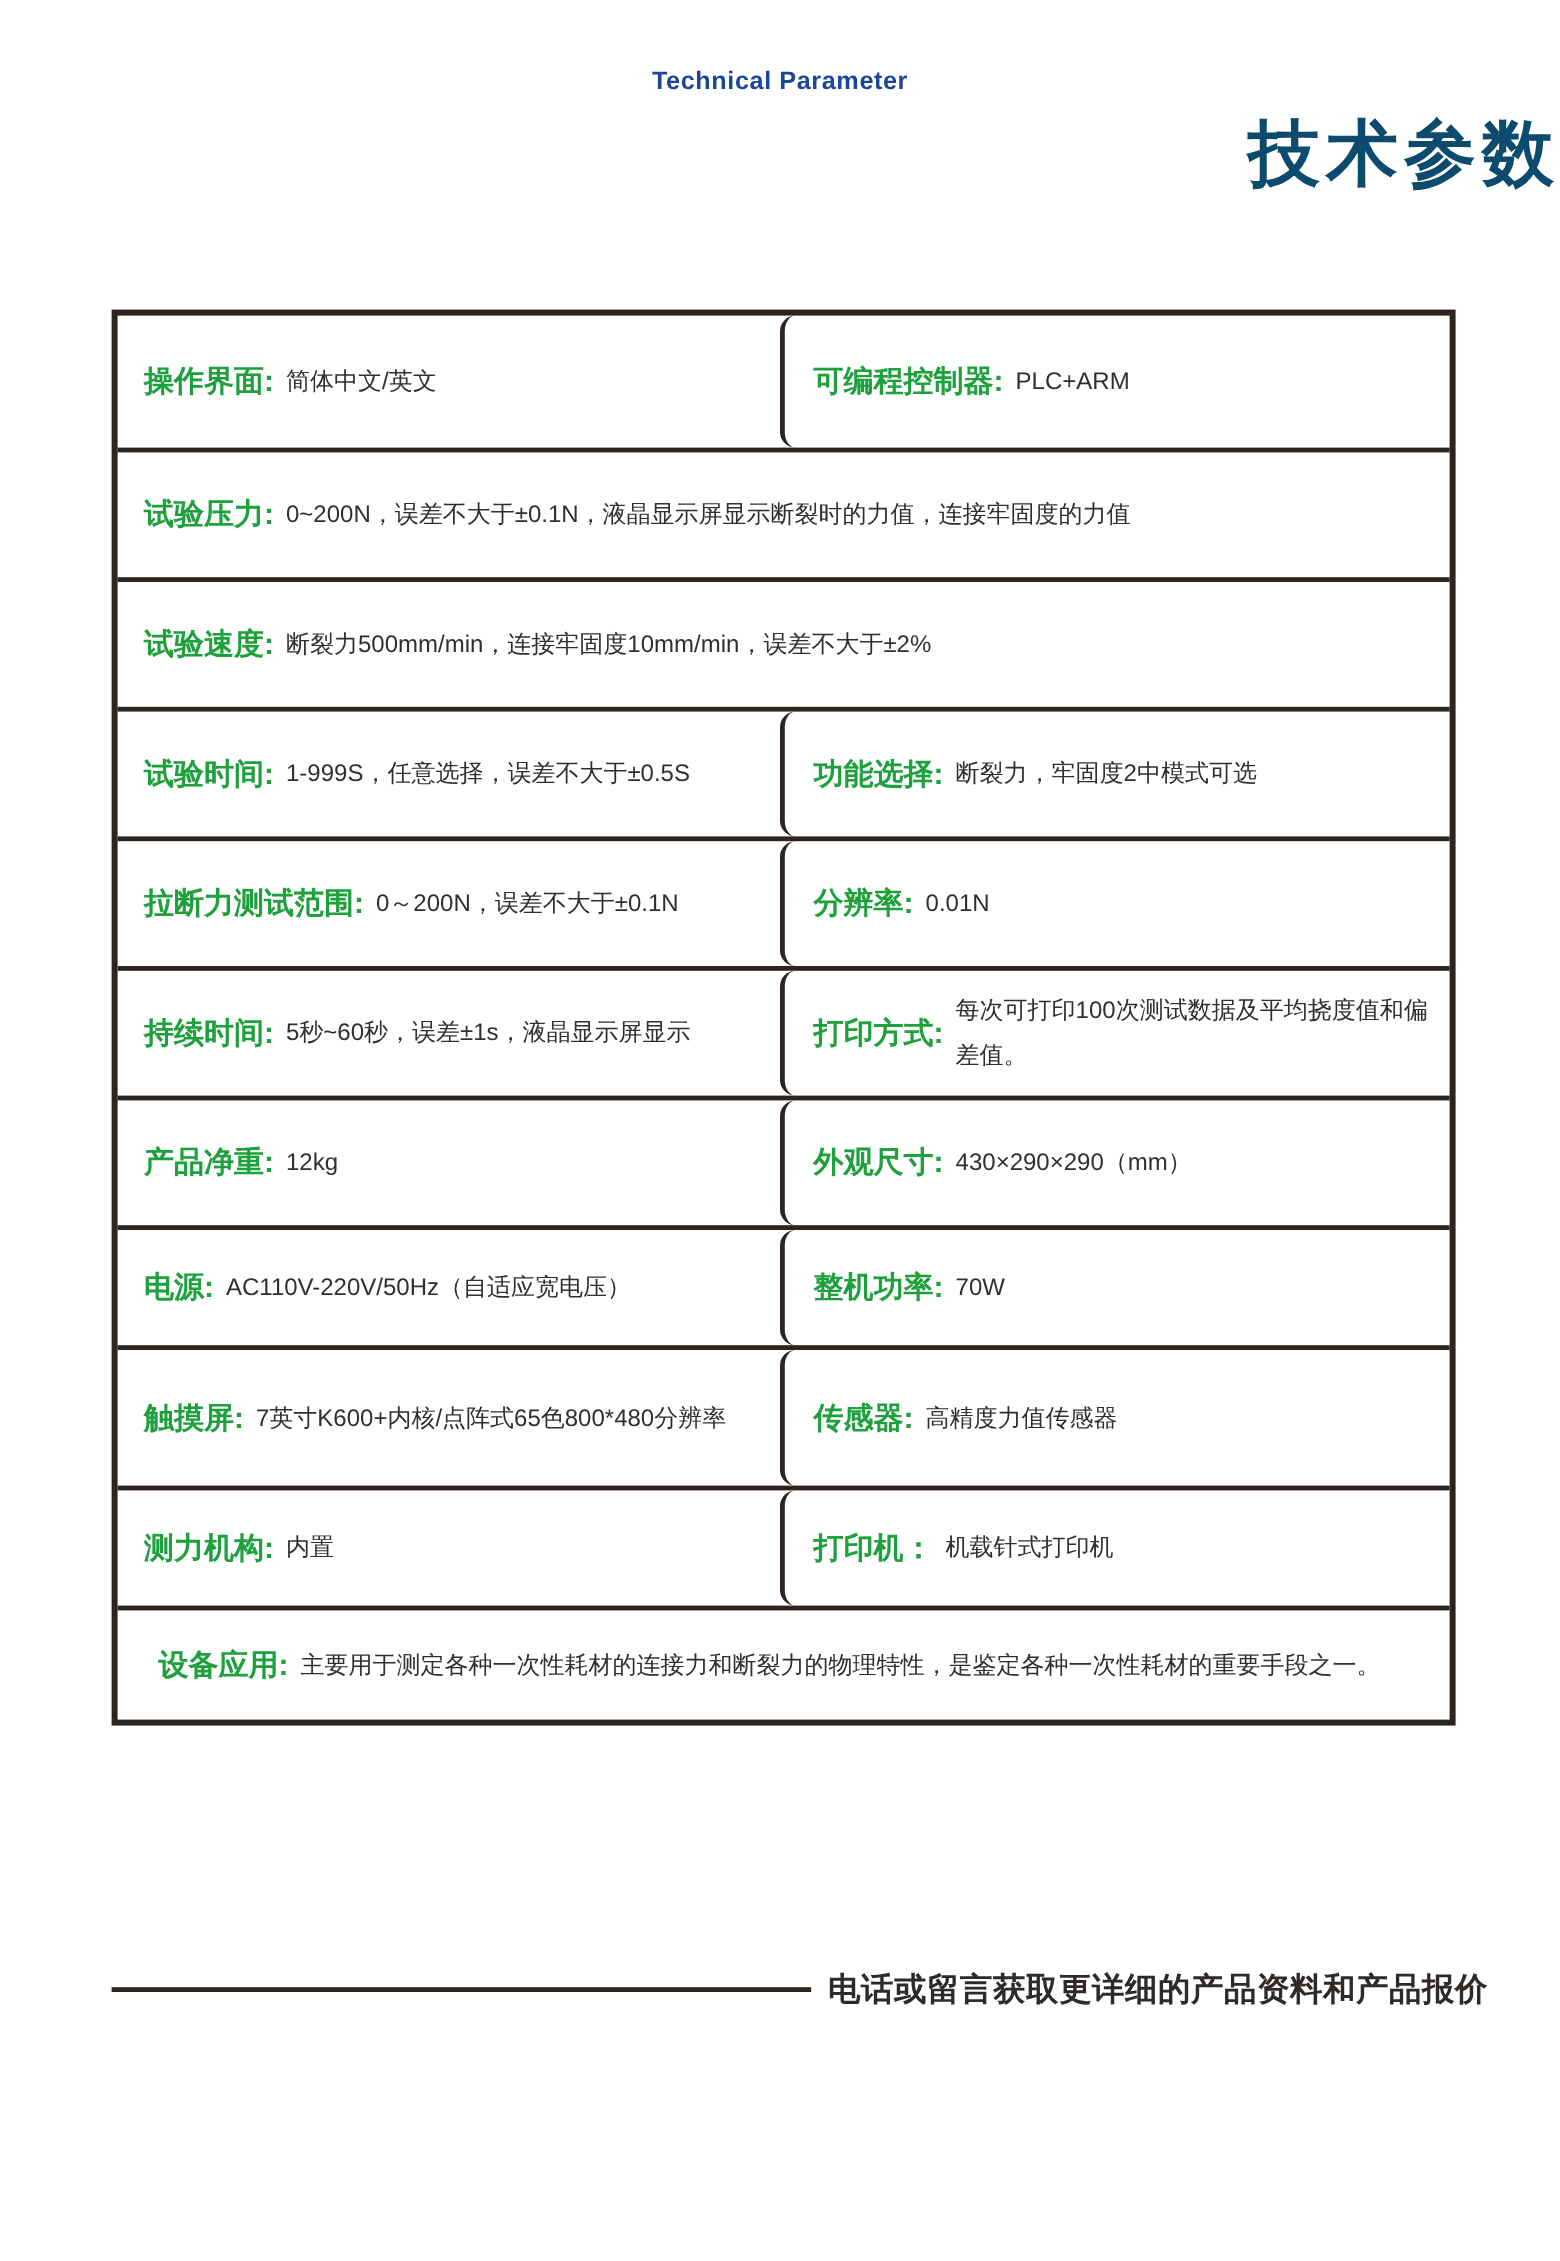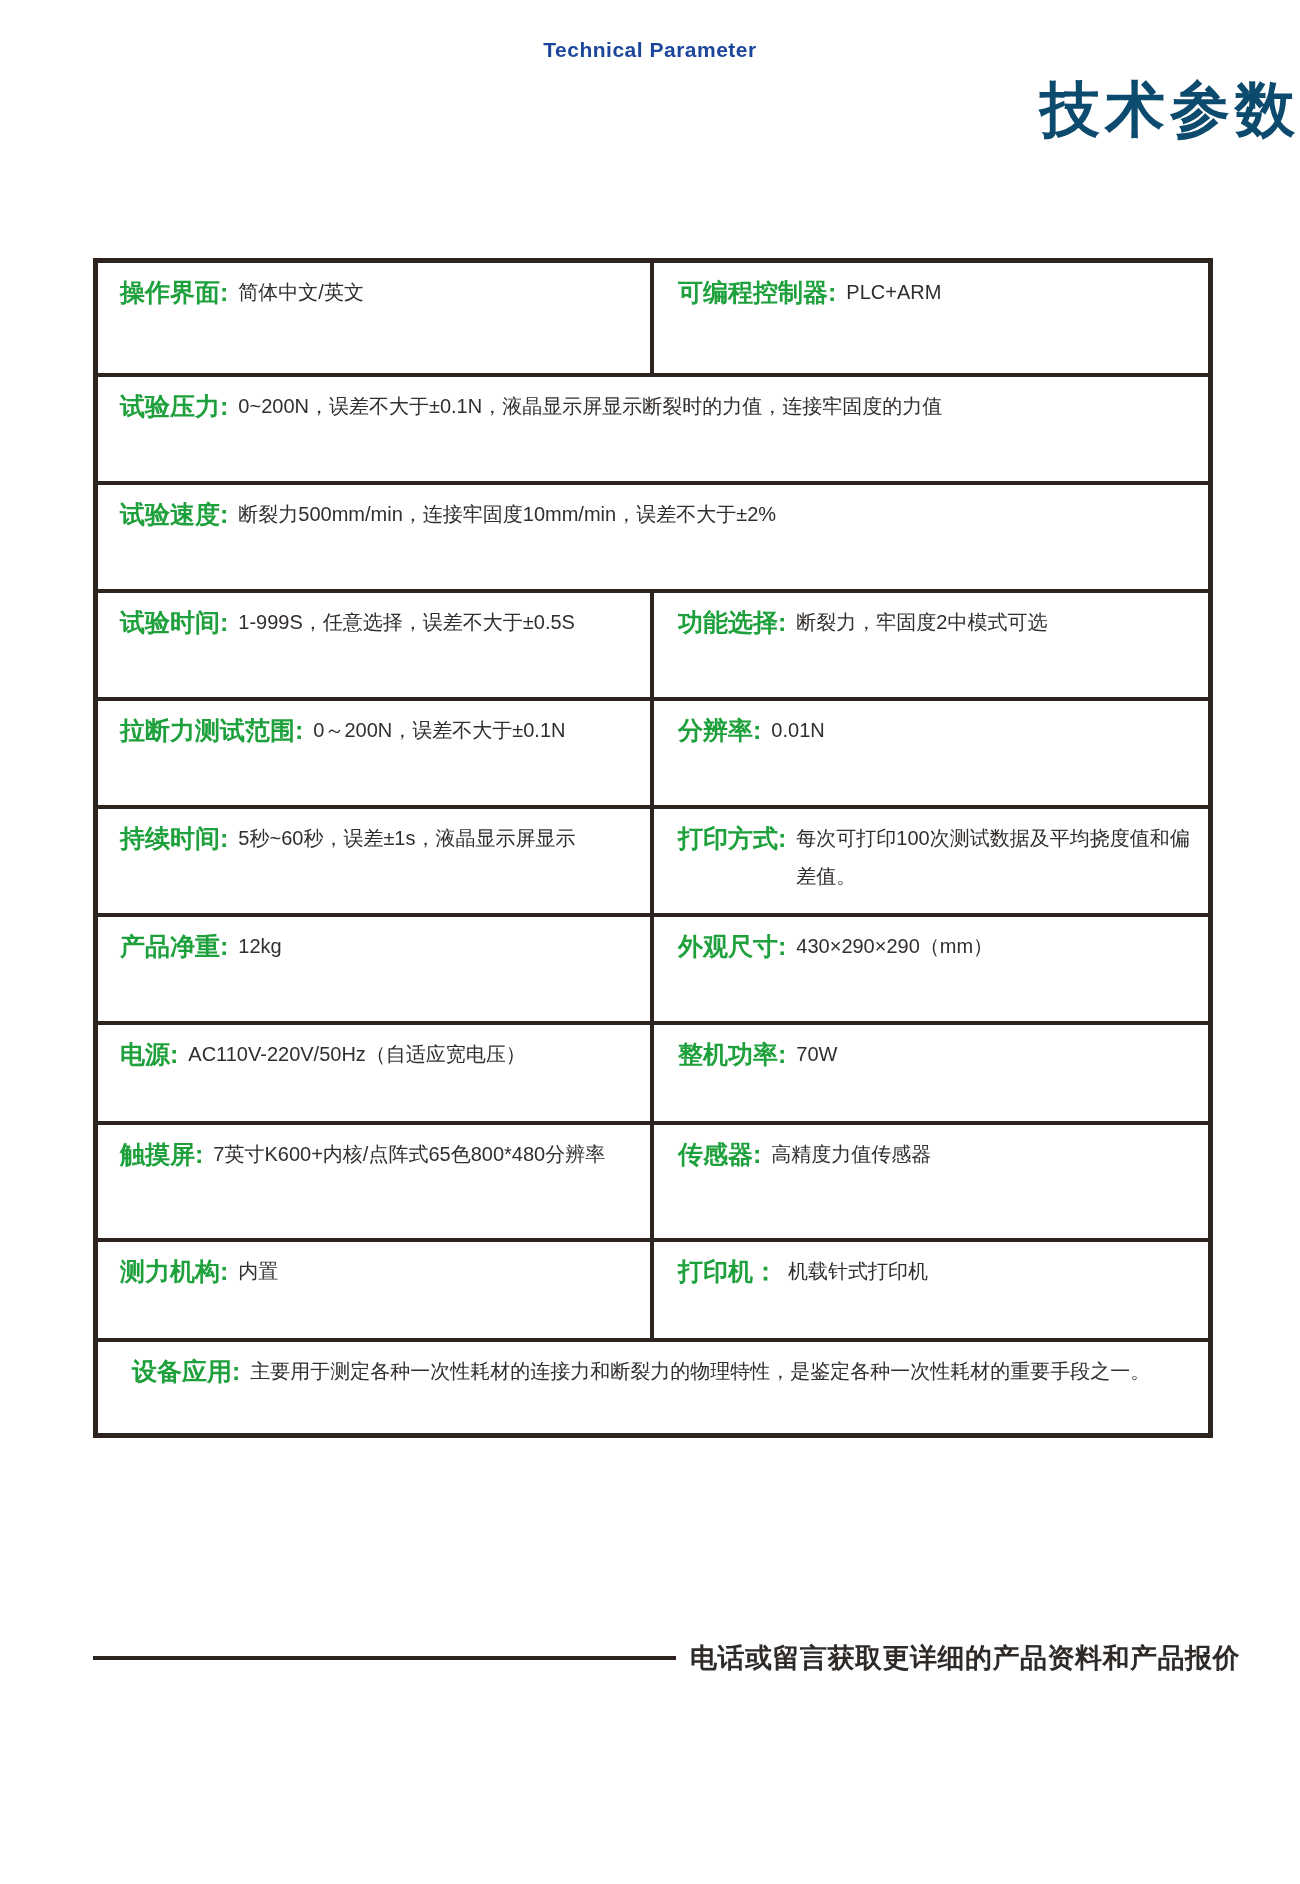--- a/index.html
+++ b/index.html
@@ -2,21 +2,21 @@
 <html><head>
 <meta charset="utf-8">
 <style>
   html,body{margin:0;padding:0;}
   body{
     width:1300px;height:1884px;background:#ffffff;position:relative;
     font-family:"Liberation Sans","DejaVu Sans",sans-serif;
     -webkit-font-smoothing:antialiased;
   }
   
-  .header{padding-top:38px;text-align:center;}
+  .header{padding-top:56px;text-align:center;}
   .subtitle{
     color:#1c469b;font-size:21px;font-weight:bold;letter-spacing:0.5px;
   }
   .title{
     color:#0c4a6e;font-size:60px;font-weight:bold;letter-spacing:5px;
     margin-top:8px;
     text-align:right;
   }
   
   .spec-table{
@@ -24,22 +24,22 @@
     border:5px solid #2d2420;box-sizing:border-box;background:#fff;
   }
   .row{display:flex;min-height:104px;}
   .row + .row{border-top:4px solid #2d2420;}
   .row:nth-child(1){min-height:110px;}
   .row:nth-child(8){min-height:96px;}
   .row:nth-child(9){min-height:113px;}
   .row:nth-child(10){min-height:96px;}
   .row:nth-child(11){min-height:91px;padding-left:12px;}
   .cell{
-    flex:1 1 0;display:flex;align-items:flex-start;
-    padding:10px 18px 10px 22px;box-sizing:border-box;min-width:0;
+    flex:1 1 0;display:flex;align-items:center;
+    padding:10px 18px 10px 22px;box-sizing:border-box;min-width:0;border-radius:13px;
   }
   .cell.right{border-left:4px solid #2d2420;padding-left:24px;}
   .row.full .cell{flex:1 1 100%;}
   .lbl{
     color:#1ea13c;font-weight:bold;font-size:25px;line-height:38px;
     white-space:nowrap;margin-right:10px;flex:0 0 auto;
   }
   .val{
     color:#322e2c;font-size:20px;line-height:38px;flex:1 1 auto;min-width:0;
   }

